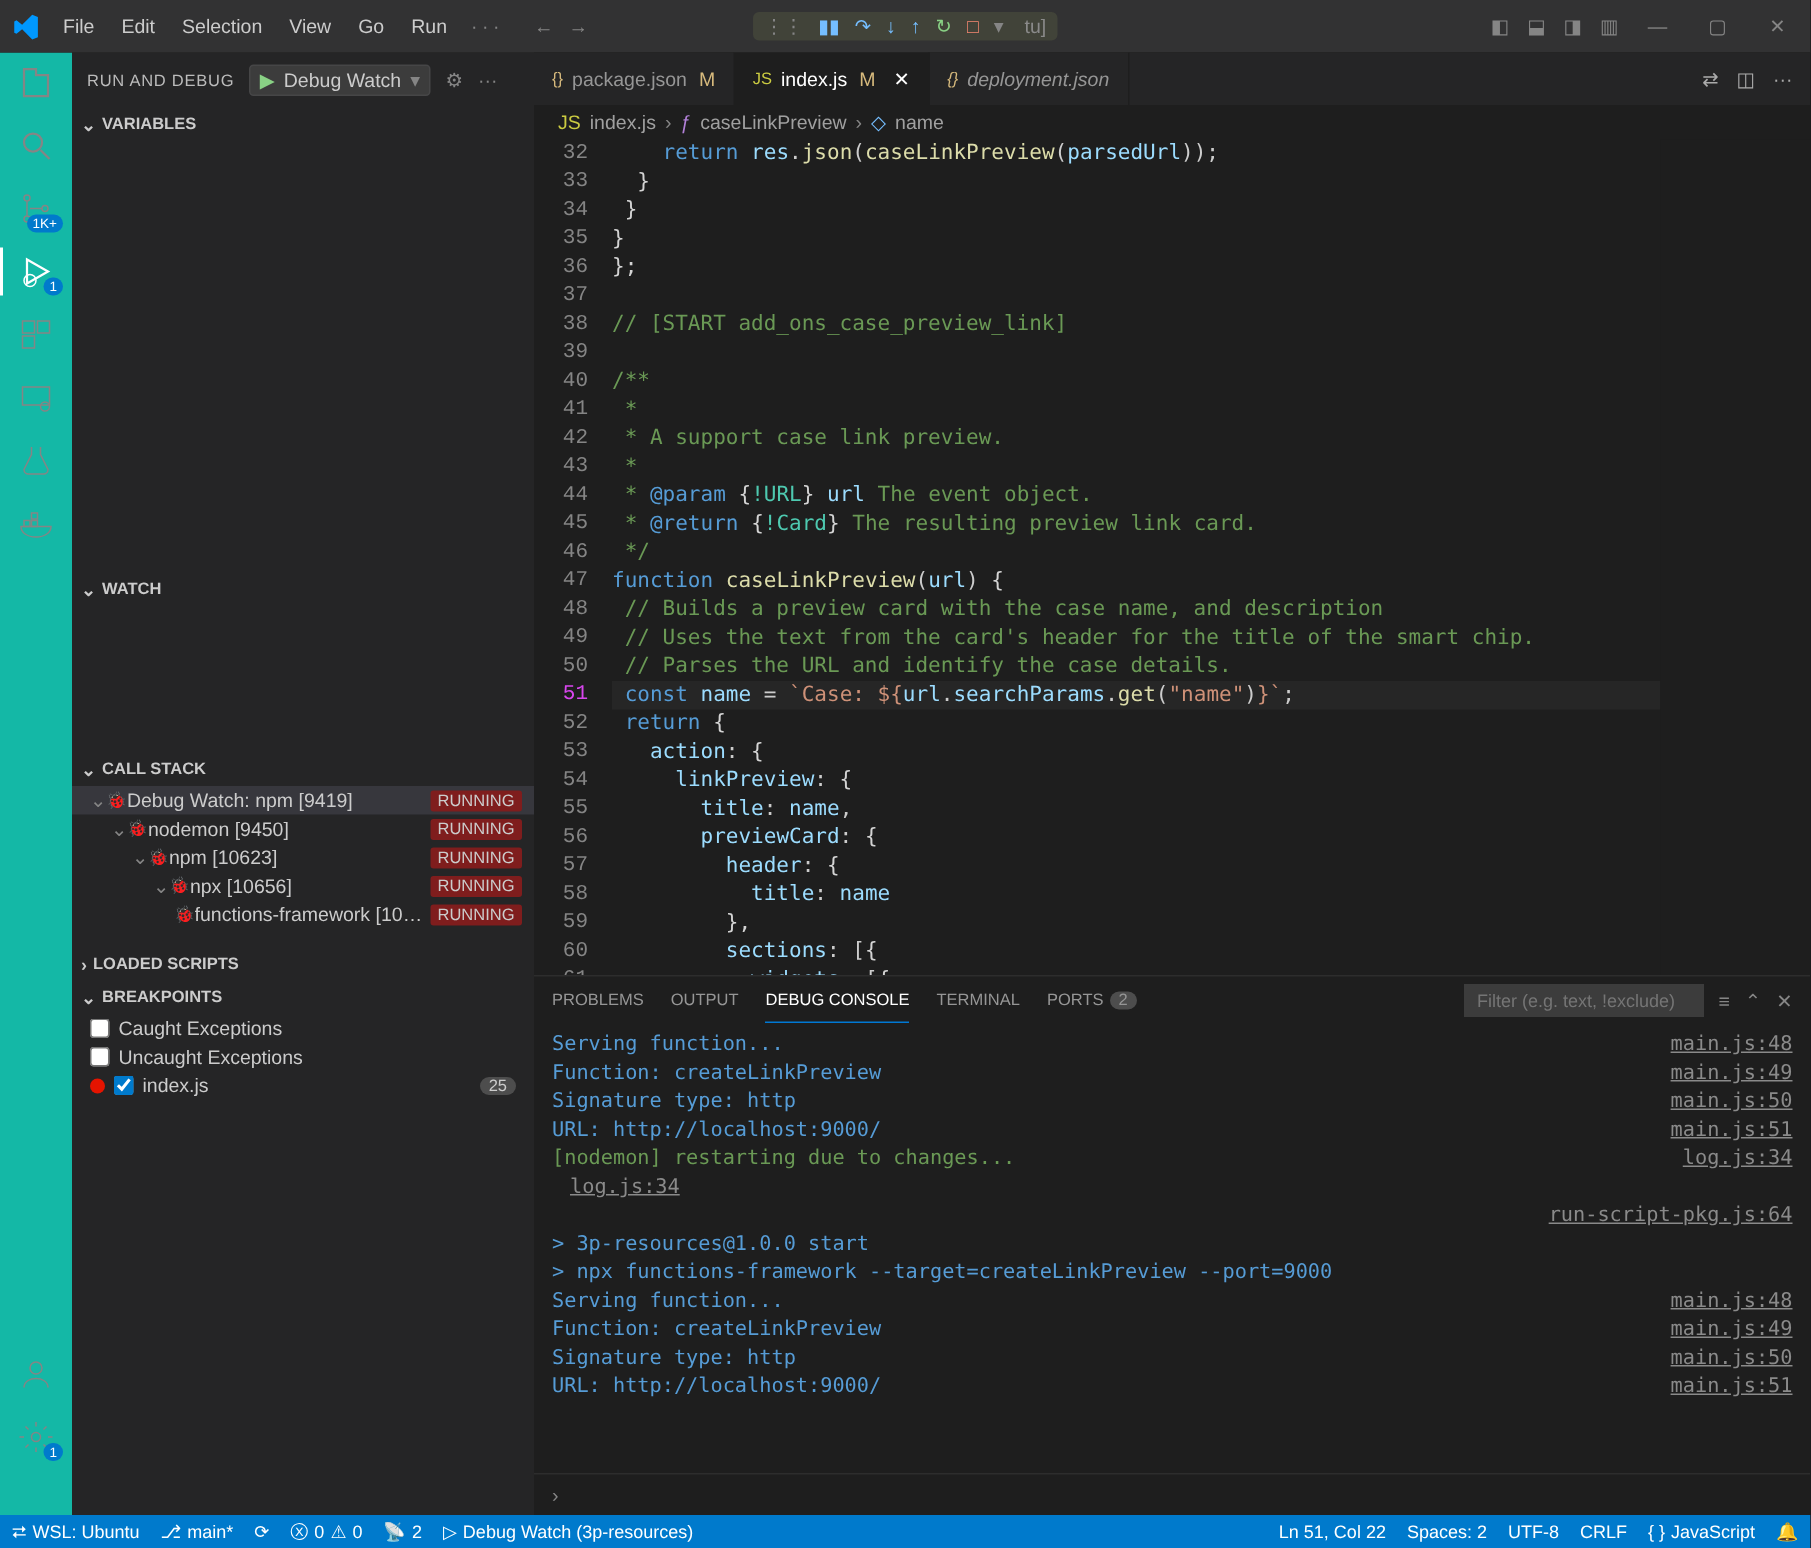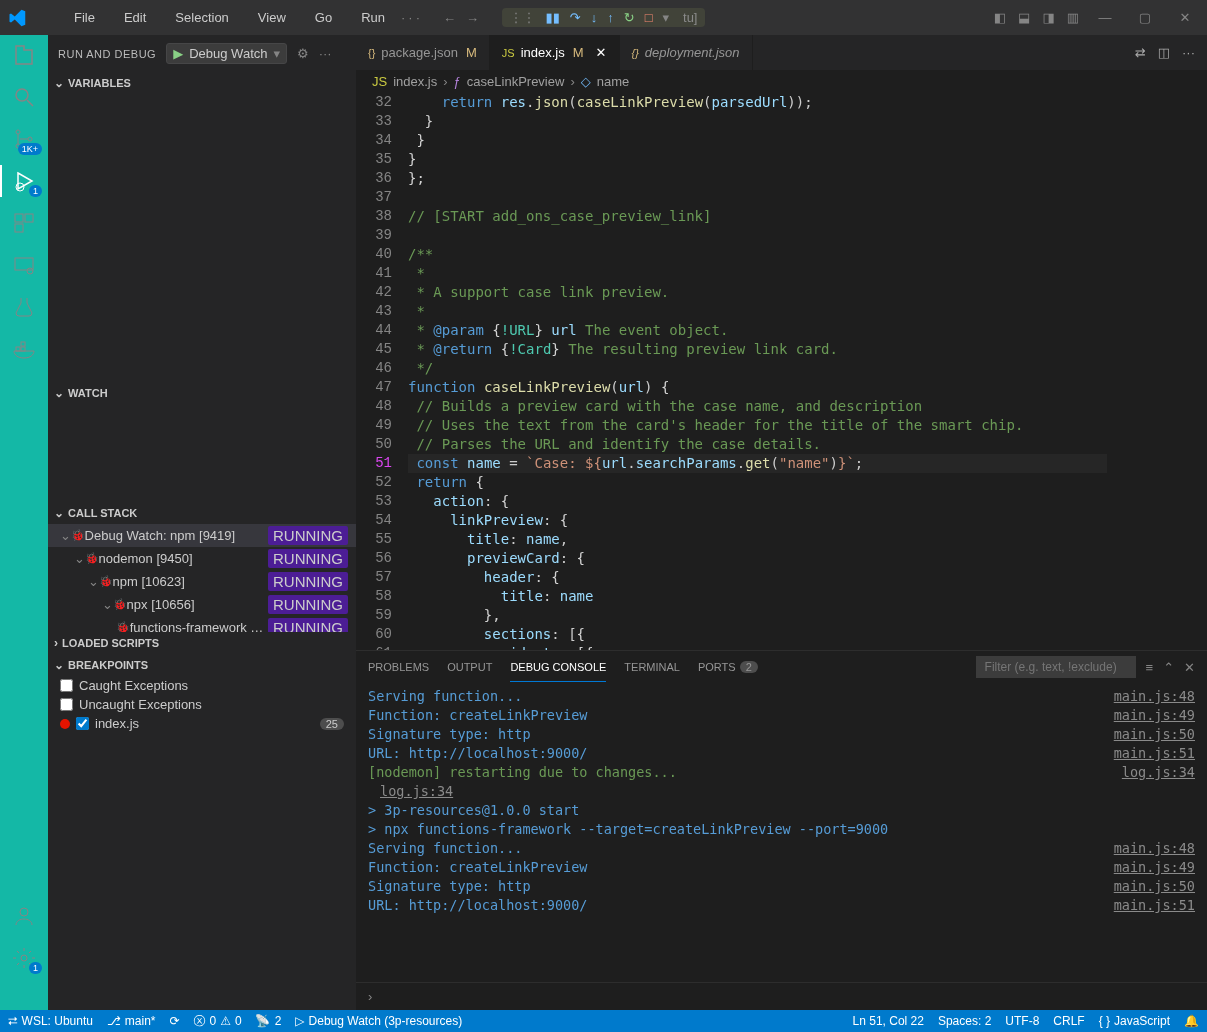--- a/index.html
+++ b/index.html
@@ -1,19 +1,19 @@
 <!DOCTYPE html>
 <html><head>
 <meta charset="utf-8">
 <style>
 * { margin: 0; padding: 0; box-sizing: border-box; }
 body { font-family: "Segoe UI", sans-serif; font-size: 13px; background: #1e1e1e; color: #cccccc; width: 1207px; height: 1032px; overflow: hidden; display: flex; flex-direction: column; }
 .titlebar { height: 35px; background: #323233; display: flex; align-items: center; padding: 0 8px; color: #cccccc; }
 .titlebar .vslogo { width: 18px; height: 18px; margin-right: 8px; }
-.menubar { display: flex; gap: 13px; margin-left: 32px; }
+.menubar { display: flex; gap: 2px; }
 .menubar .menu-item { padding: 4px 8px; cursor: pointer; }
 .titlebar .nav-arrows { display: flex; gap: 10px; margin-left: 20px; align-items: center; }
 .titlebar .center-toolbar { position: absolute; left: 50%; transform: translateX(-50%); display: flex; gap: 10px; align-items: center; background: #414339; padding: 2px 8px; border-radius: 4px; }
 .titlebar .center-label { color: #8a8a8a; margin-left: 4px; }
 .titlebar .right-controls { margin-left: auto; display: flex; gap: 12px; align-items: center; }
 .winbtn { width: 28px; text-align: center; }
 .main-area { flex: 1; display: flex; overflow: hidden; }
 .activitybar { width: 48px; background: #14b8a6; display: flex; flex-direction: column; align-items: center; padding-top: 8px; gap: 18px; position: relative; }
 .activitybar .act-icon { width: 24px; height: 24px; color: #858585; position: relative; cursor: pointer; }
 .activitybar .act-icon.active { color: #ffffff; }
@@ -26,21 +26,21 @@
 .debug-toolbar { display: flex; align-items: center; gap: 6px; background: #3c3c3c; padding: 2px 6px; border-radius: 3px; border: 1px solid #464647;}
 .play-icon { color: #89d185; }
 .section-header { display: flex; align-items: center; padding: 4px 6px; font-size: 11px; font-weight: 600; background: #252526; cursor: pointer; }
 .chev { margin-right: 4px; font-size: 12px; }
 .variables-panel { flex: 0 0 310px; }
 .watch-panel { flex: 0 0 120px; }
 .callstack-panel { flex: 0 0 130px; overflow-y: auto; }
 .stack-row { display: flex; align-items: center; padding: 2px 8px; font-size: 13px; }
 .stack-row.selected { background: #37373d; }
 .stack-row .label { flex: 1; overflow: hidden; text-overflow: ellipsis; white-space: nowrap; }
-.running-badge { font-size: 15px; background: #4c1d95; padding: 1px 5px; border-radius: 2px; color: #ccc; margin-left: 4px;}
+.running-badge { font-size: 11px; background: #7f1d1d; padding: 1px 5px; border-radius: 2px; color: #ccc; margin-left: 4px;}
 .loaded-panel { }
 .bp-panel { flex: 1; }
 .bp-row { display: flex; align-items: center; padding: 2px 12px; gap: 6px; font-size: 13px; }
 .bp-row input[type=checkbox] { accent-color: #007acc; }
 .red-dot { width: 10px; height: 10px; background: #e51400; border-radius: 50%; }
 .bp-count { margin-left: auto; background: #4d4d4d; border-radius: 8px; padding: 0 6px; font-size: 11px; }
 .editor-area { flex: 1; display: flex; flex-direction: column; background: #1e1e1e; }
 .tabs-bar { display: flex; background: #252526; height: 35px; align-items: stretch; }
 .tab { display: flex; align-items: center; padding: 0 12px; gap: 6px; color: #969696; border-right: 1px solid #1e1e1e; font-style: normal; cursor: pointer;}
 .tab.active { background: #1e1e1e; color: #ffffff; }
@@ -395,20 +395,24 @@
             <span class="console-src">main.js:51</span>
           </div>
           <div class="console-row">
             <span class="console-msg c-green">[nodemon] restarting due to changes...</span>
             <span class="console-src">log.js:34</span>
           </div>
           <div class="console-row">
             <span class="console-src">log.js:34</span>
           </div>
           <div class="console-row">
+            <span class="console-msg "></span>
+            <span class="console-src">run-script-pkg.js:64</span>
+          </div>
+          <div class="console-row">
             <span class="console-msg c-blue">&gt; 3p-resources@1.0.0 start</span>
           </div>
           <div class="console-row">
             <span class="console-msg c-blue">&gt; npx functions-framework --target=createLinkPreview --port=9000</span>
           </div>
           <div class="console-row">
             <span class="console-msg "> </span>
           </div>
           <div class="console-row">
             <span class="console-msg c-blue">Serving function...</span>

